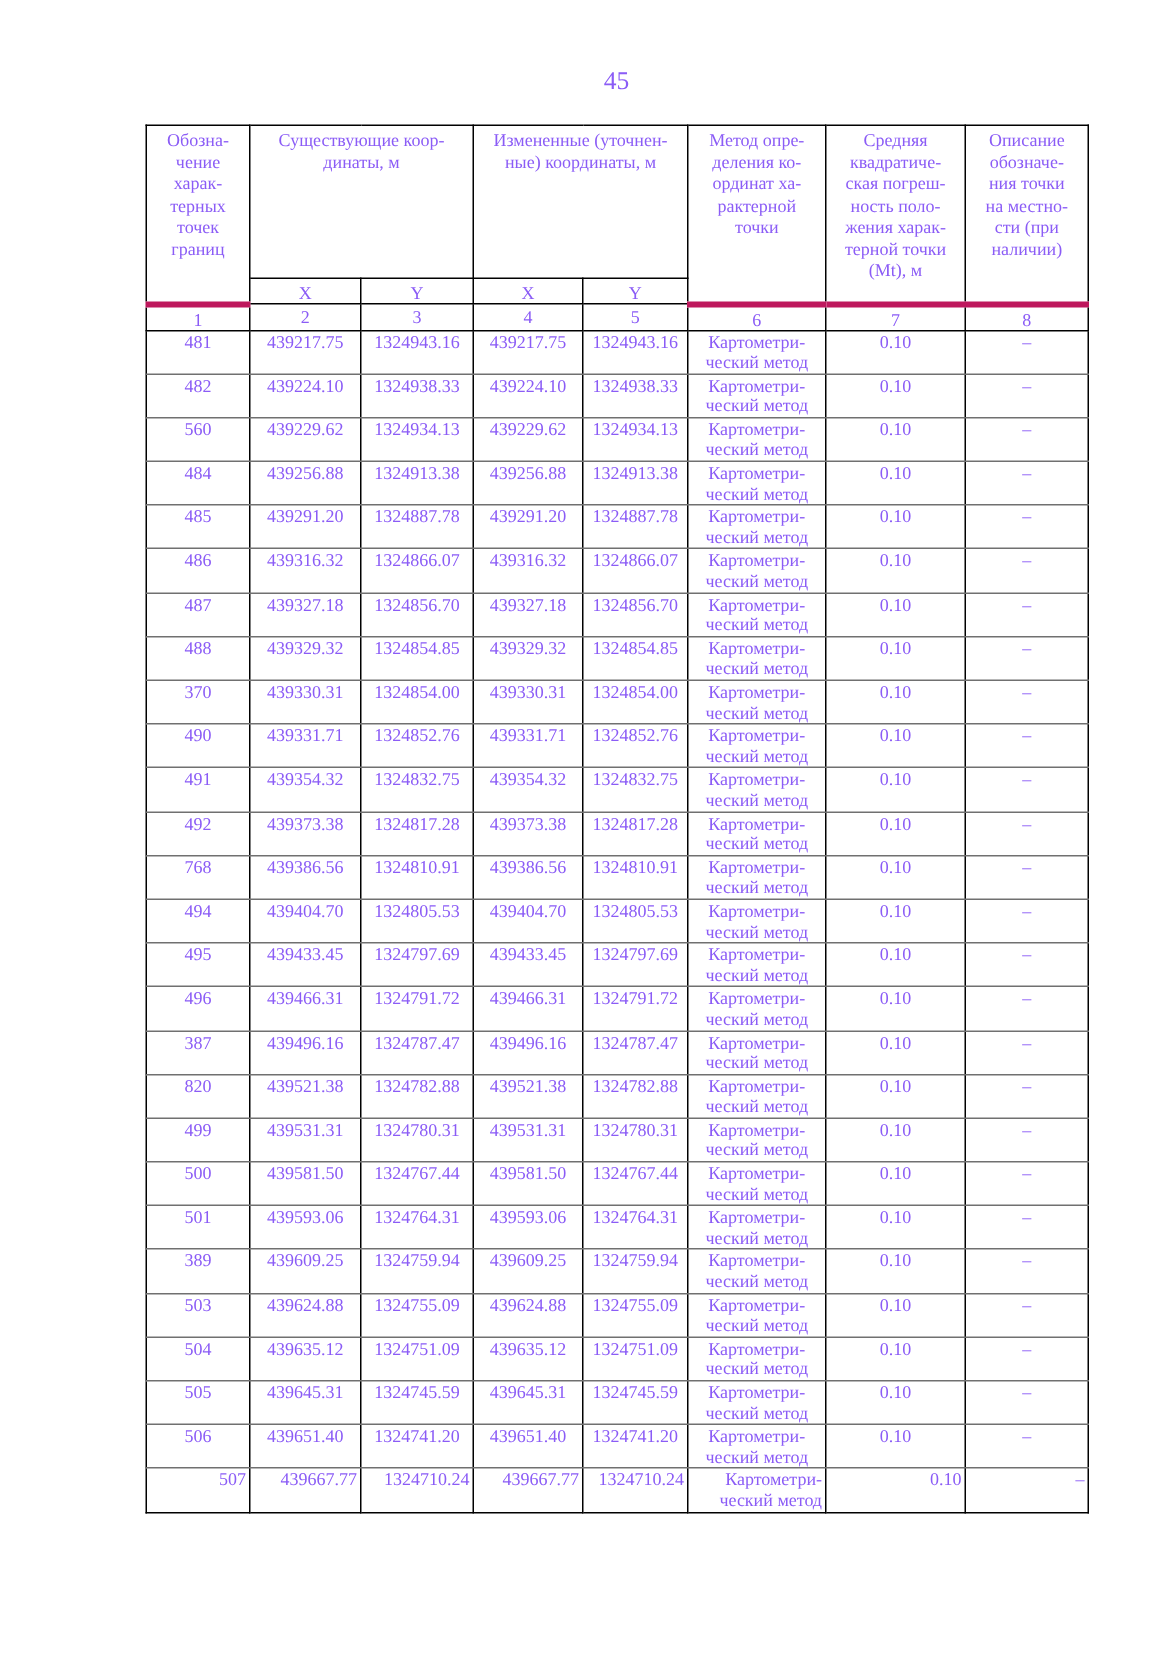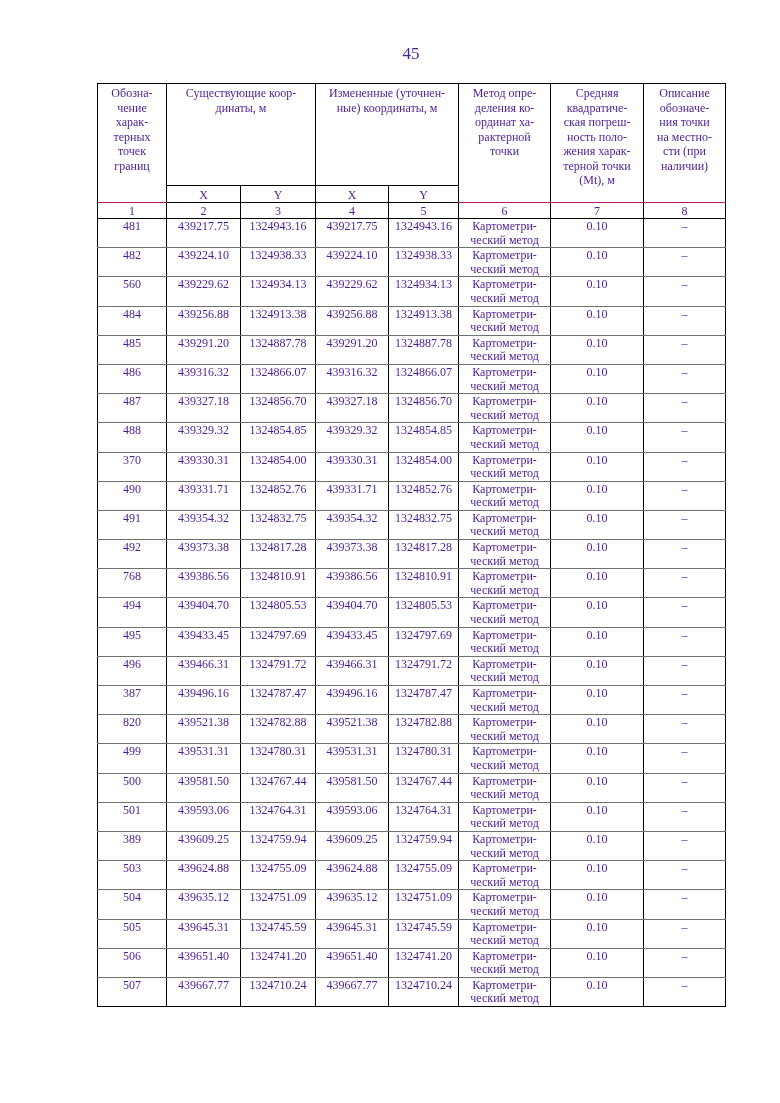--- a/index.html
+++ b/index.html
@@ -5,21 +5,21 @@
   html, body {
     margin: 0;
     padding: 0;
     background: #ffffff;
   }
   .page {
     position: relative;
     width: 780px;
     height: 1103px;
     background: #ffffff;
-    color: #4c1d95;
+    color: #8b5cf6;
     font-family: "Liberation Serif", serif;
     overflow: hidden;
   }
   .page-number {
     position: absolute;
     top: 44px;
     left: 97px;
     width: 628px;
     text-align: center;
     font-size: 17px;
@@ -41,21 +41,21 @@
     padding: 2px 2px 0 2px;
     font-size: 12px;
     overflow: hidden;
   }
   .main-row th {
     height: 99px;
     line-height: 14.5px;
     white-space: pre-line;
   }
   .main-row th.tall {
-    border-bottom: 1px solid #be185d;
+    border-bottom: 4px solid #be185d;
     margin-top: 41px;
   }
   .xy-row th {
     height: 14px;
     line-height: 14px;
     border-bottom: 1px solid #909090;
   }
   .num-row td {
     height: 12px;
     line-height: 13px;
@@ -63,20 +63,21 @@
     border-bottom: 1px solid #707070;
   }
   tbody.data td {
     height: 26.6px;
     line-height: 13.6px;
     padding-top: 1px;
     border-bottom: 1px solid #707070;
   }
   tbody.data tr:last-child td {
     border-bottom: 1px solid #000000;
+    text-align: right;
   }
   td.prewrap {
     white-space: pre-line;
   }
 </style>
 </head>
 <body>
 
 <div class="page">
   <div class="page-number">45</div>

